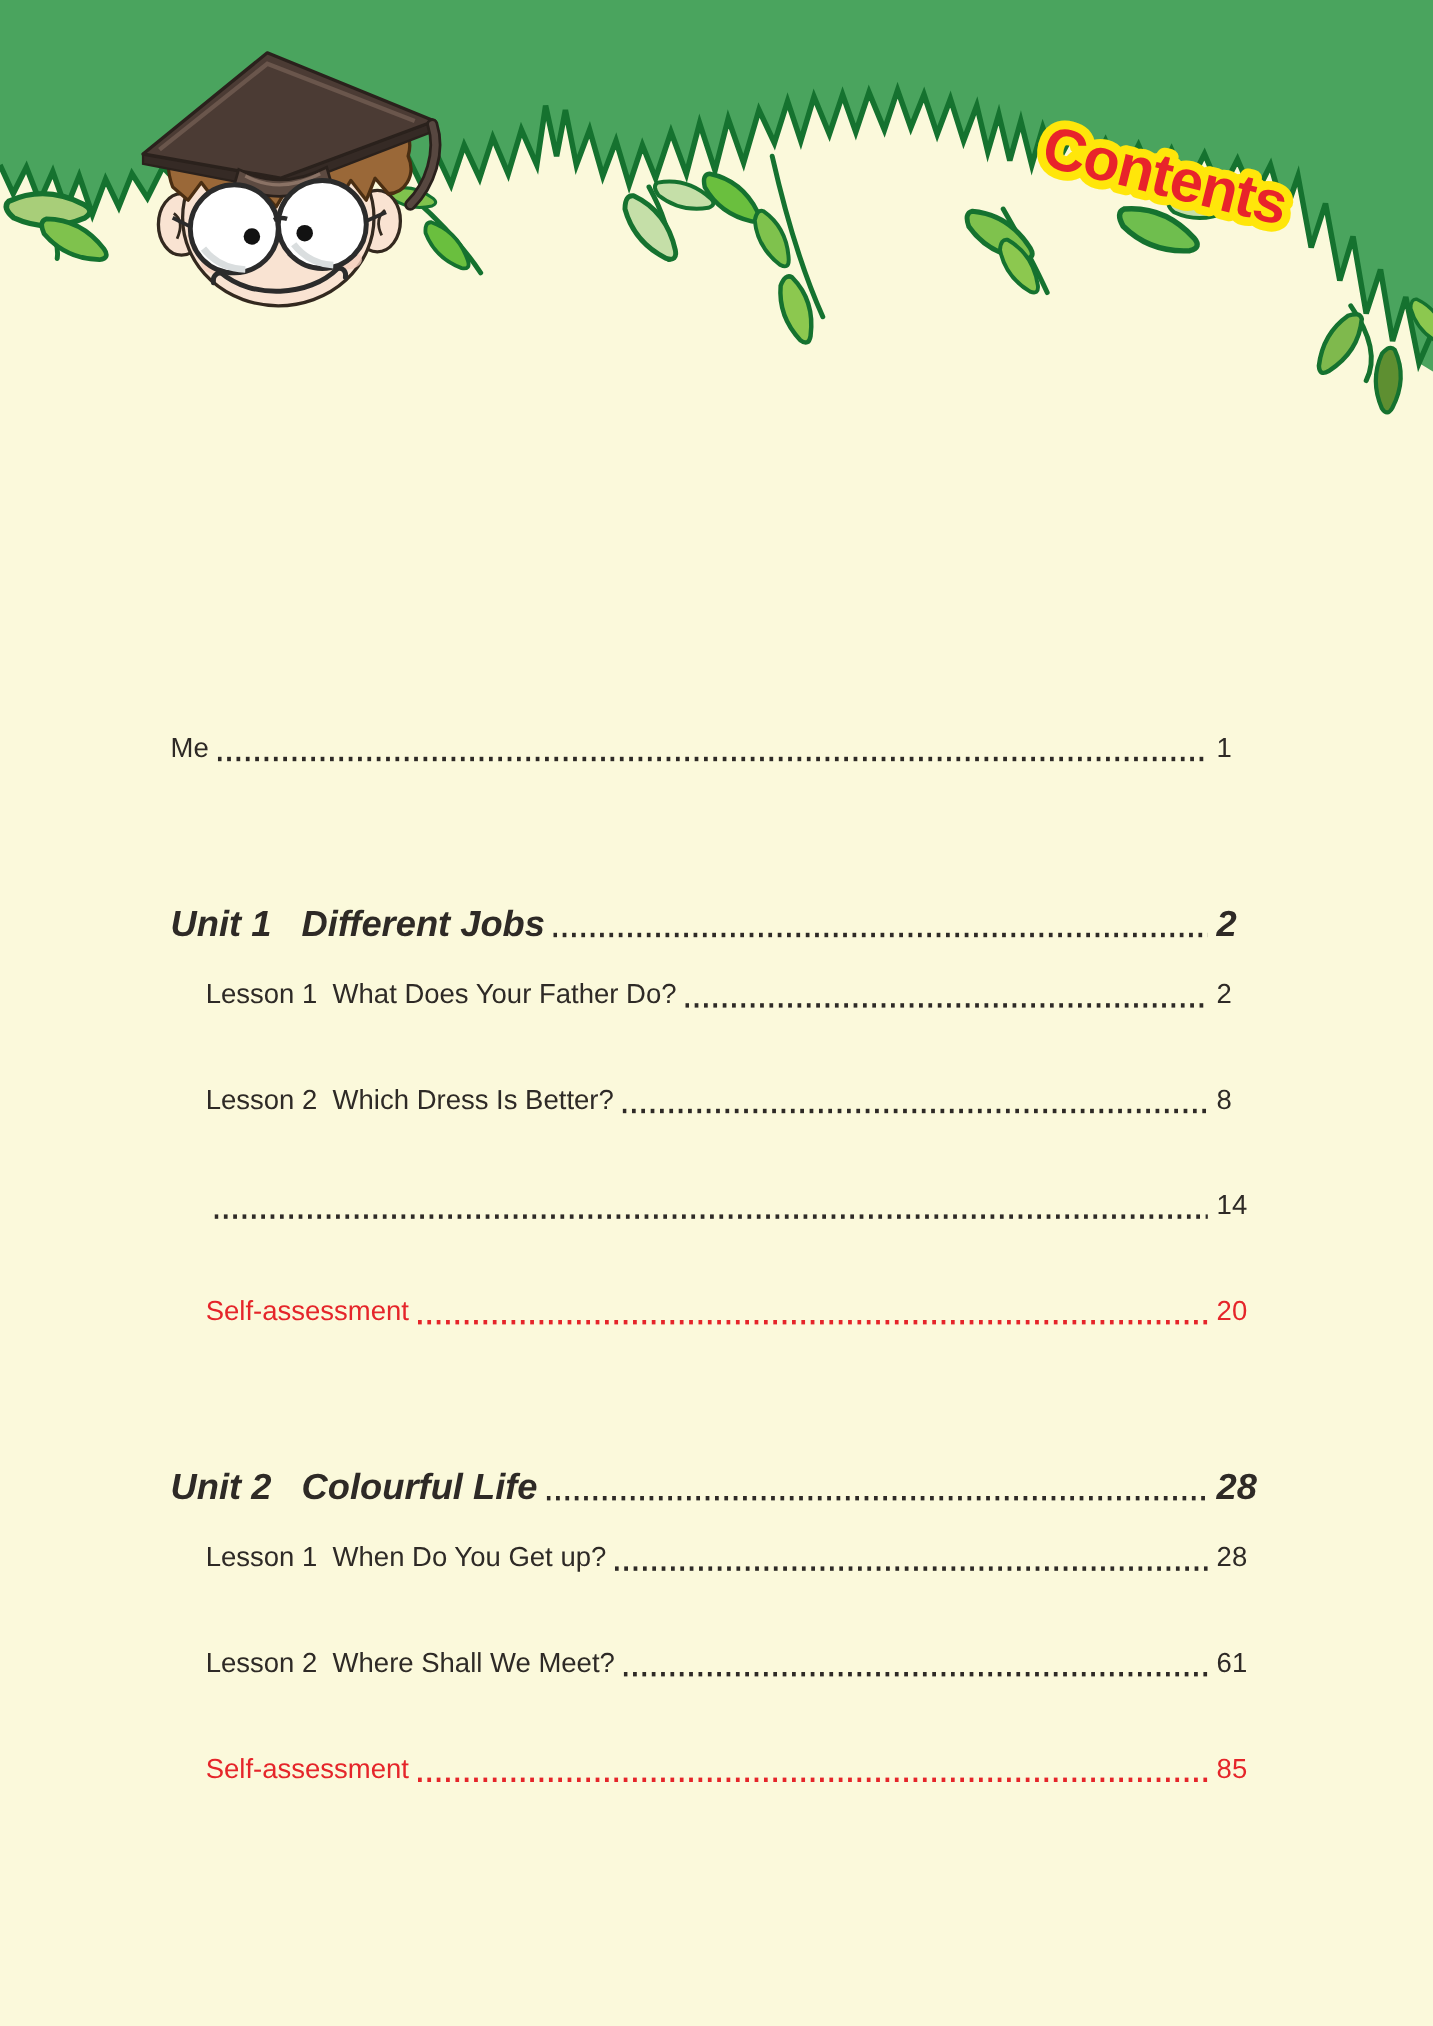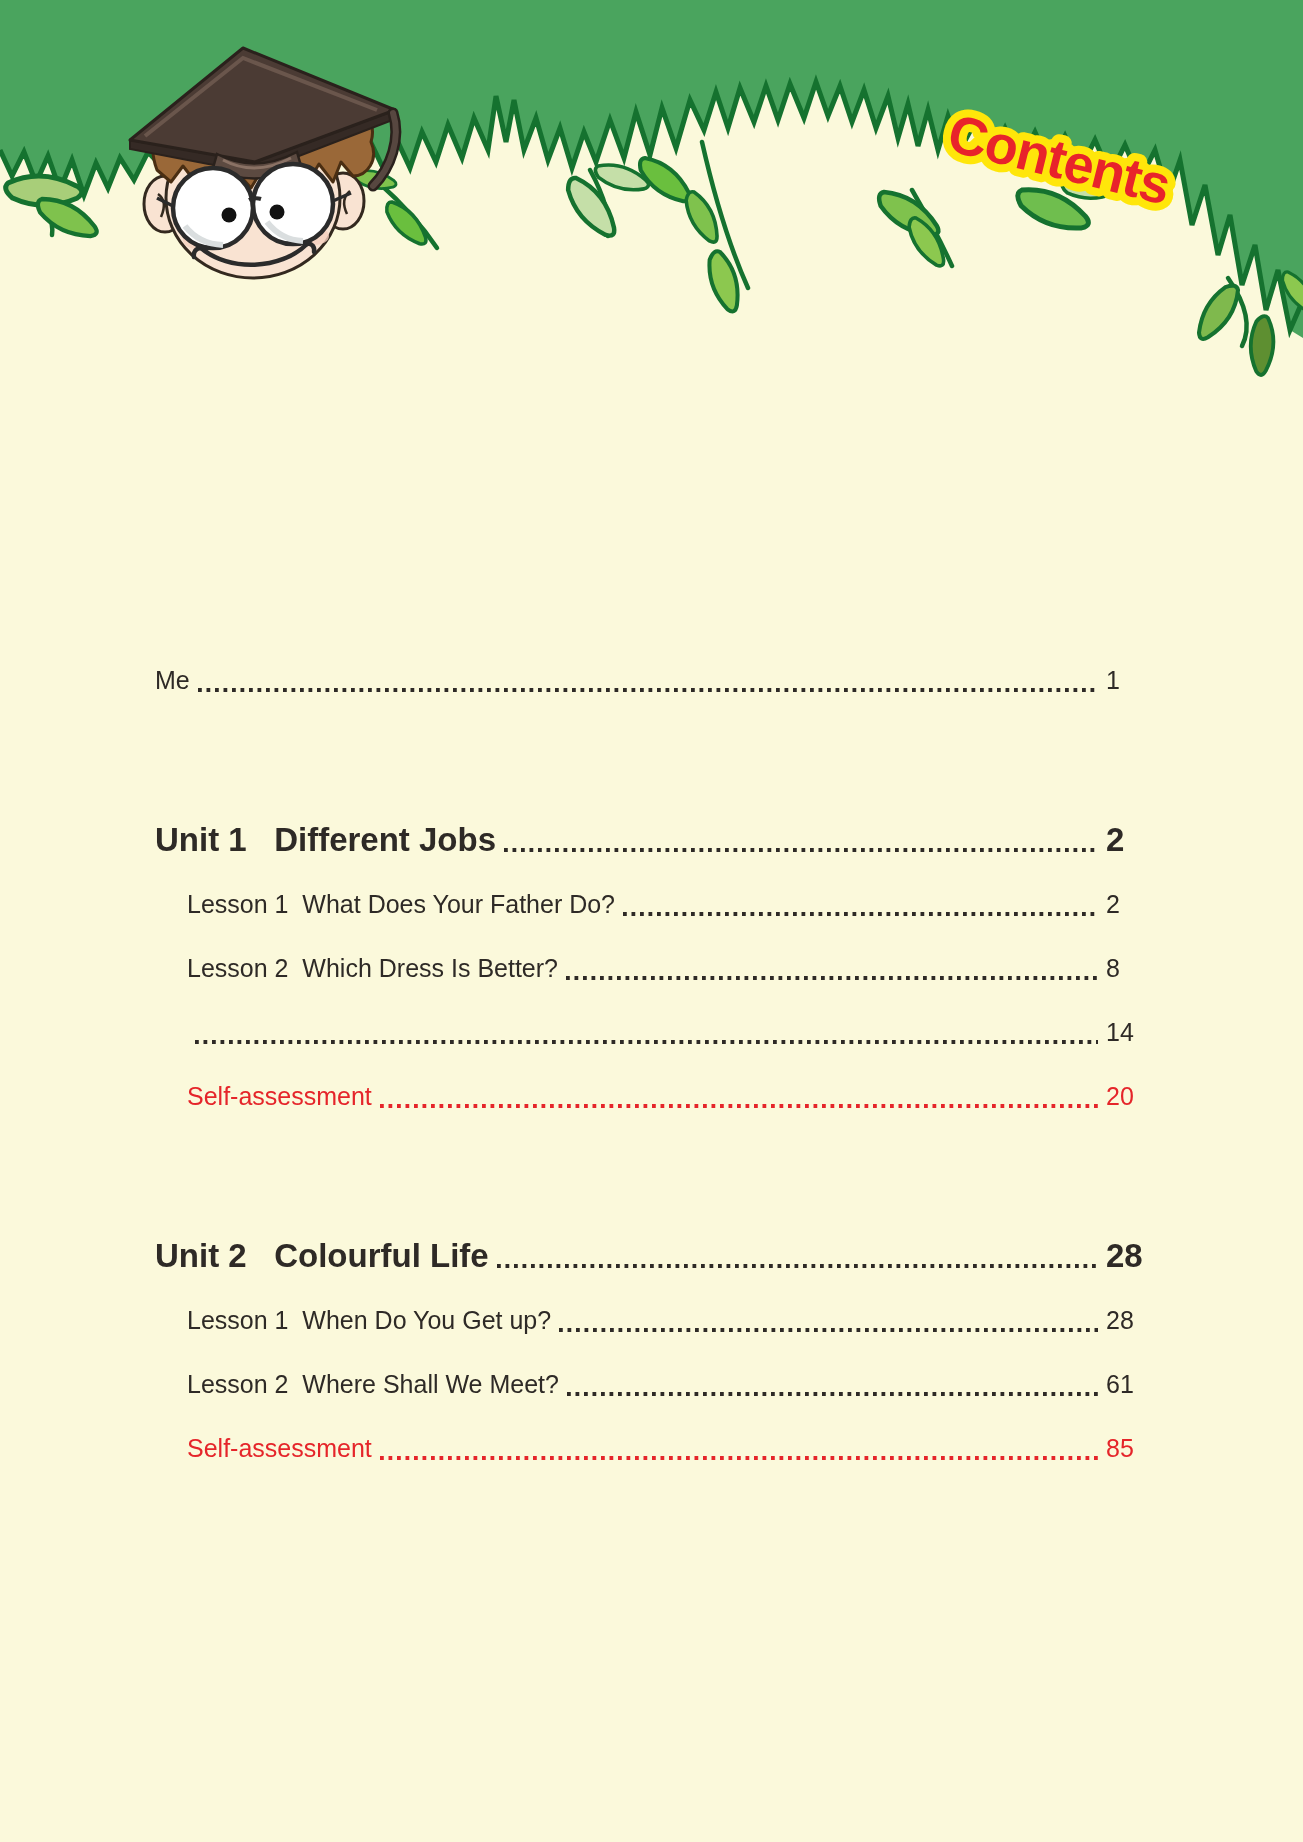--- a/index.html
+++ b/index.html
@@ -22,22 +22,22 @@
     top: 660px;
   }
   .row {
     display: flex;
     align-items: flex-end;
     height: 40px;
     line-height: 40px;
     font-size: 25px;
     color: #2E2A26;
   }
-  .row + .row { margin-top: 24px; }
-  .row.unit { margin-top: 120px; font-weight: bold; font-size: 33px; }
+  .row + .row { margin-top: 56px; }
+  .row.unit { margin-top: 120px; font-weight: bold; font-size: 33px; font-style: italic; }
   .row.lesson { padding-left: 32px; }
   .row.lesson.first { margin-top: 24px; }
   .row.self { color: #E5252A; padding-left: 32px; justify-content: flex-end; }
   .label { white-space: pre; flex: 0 0 auto; }
   .dots {
     flex: 1 1 auto;
     align-self: stretch;
     margin: 0 2px 0 8px;
     background-image: linear-gradient(to right, currentColor 42%, transparent 42%);
     background-size: 8.5px 3.6px;

